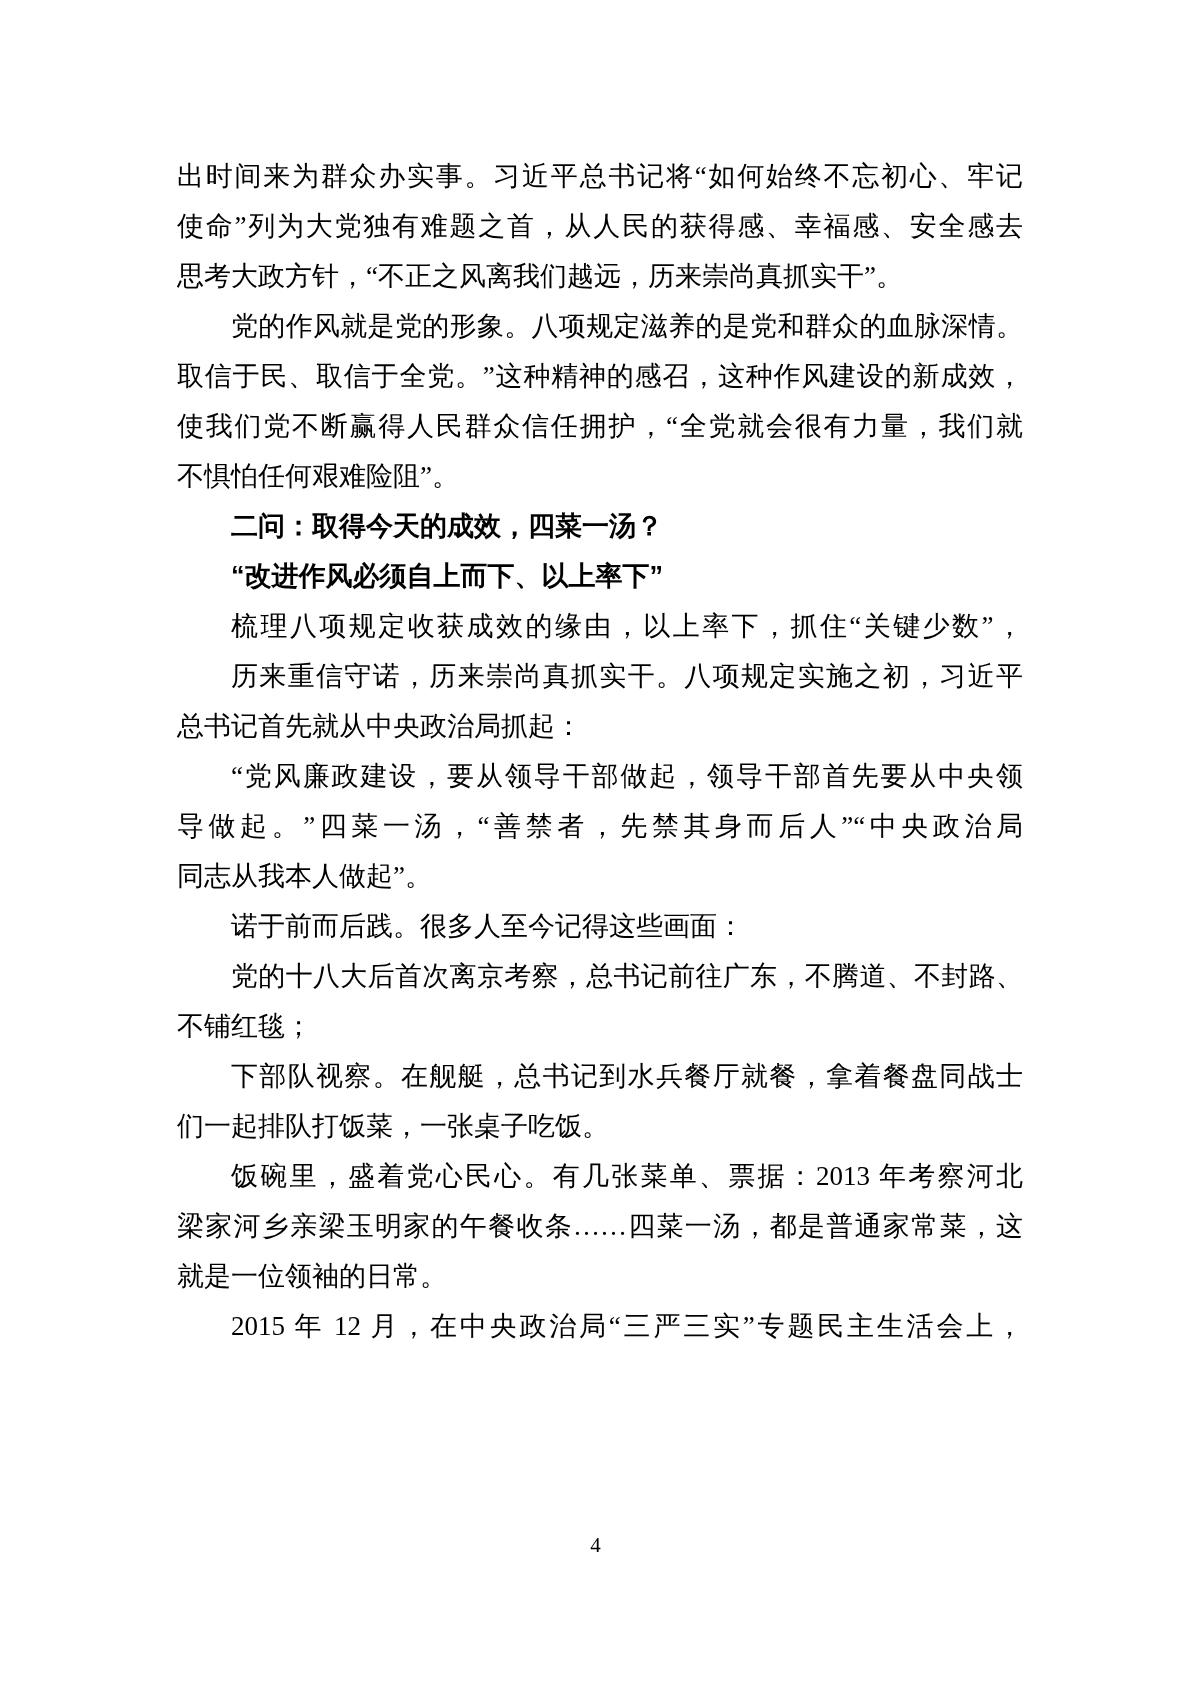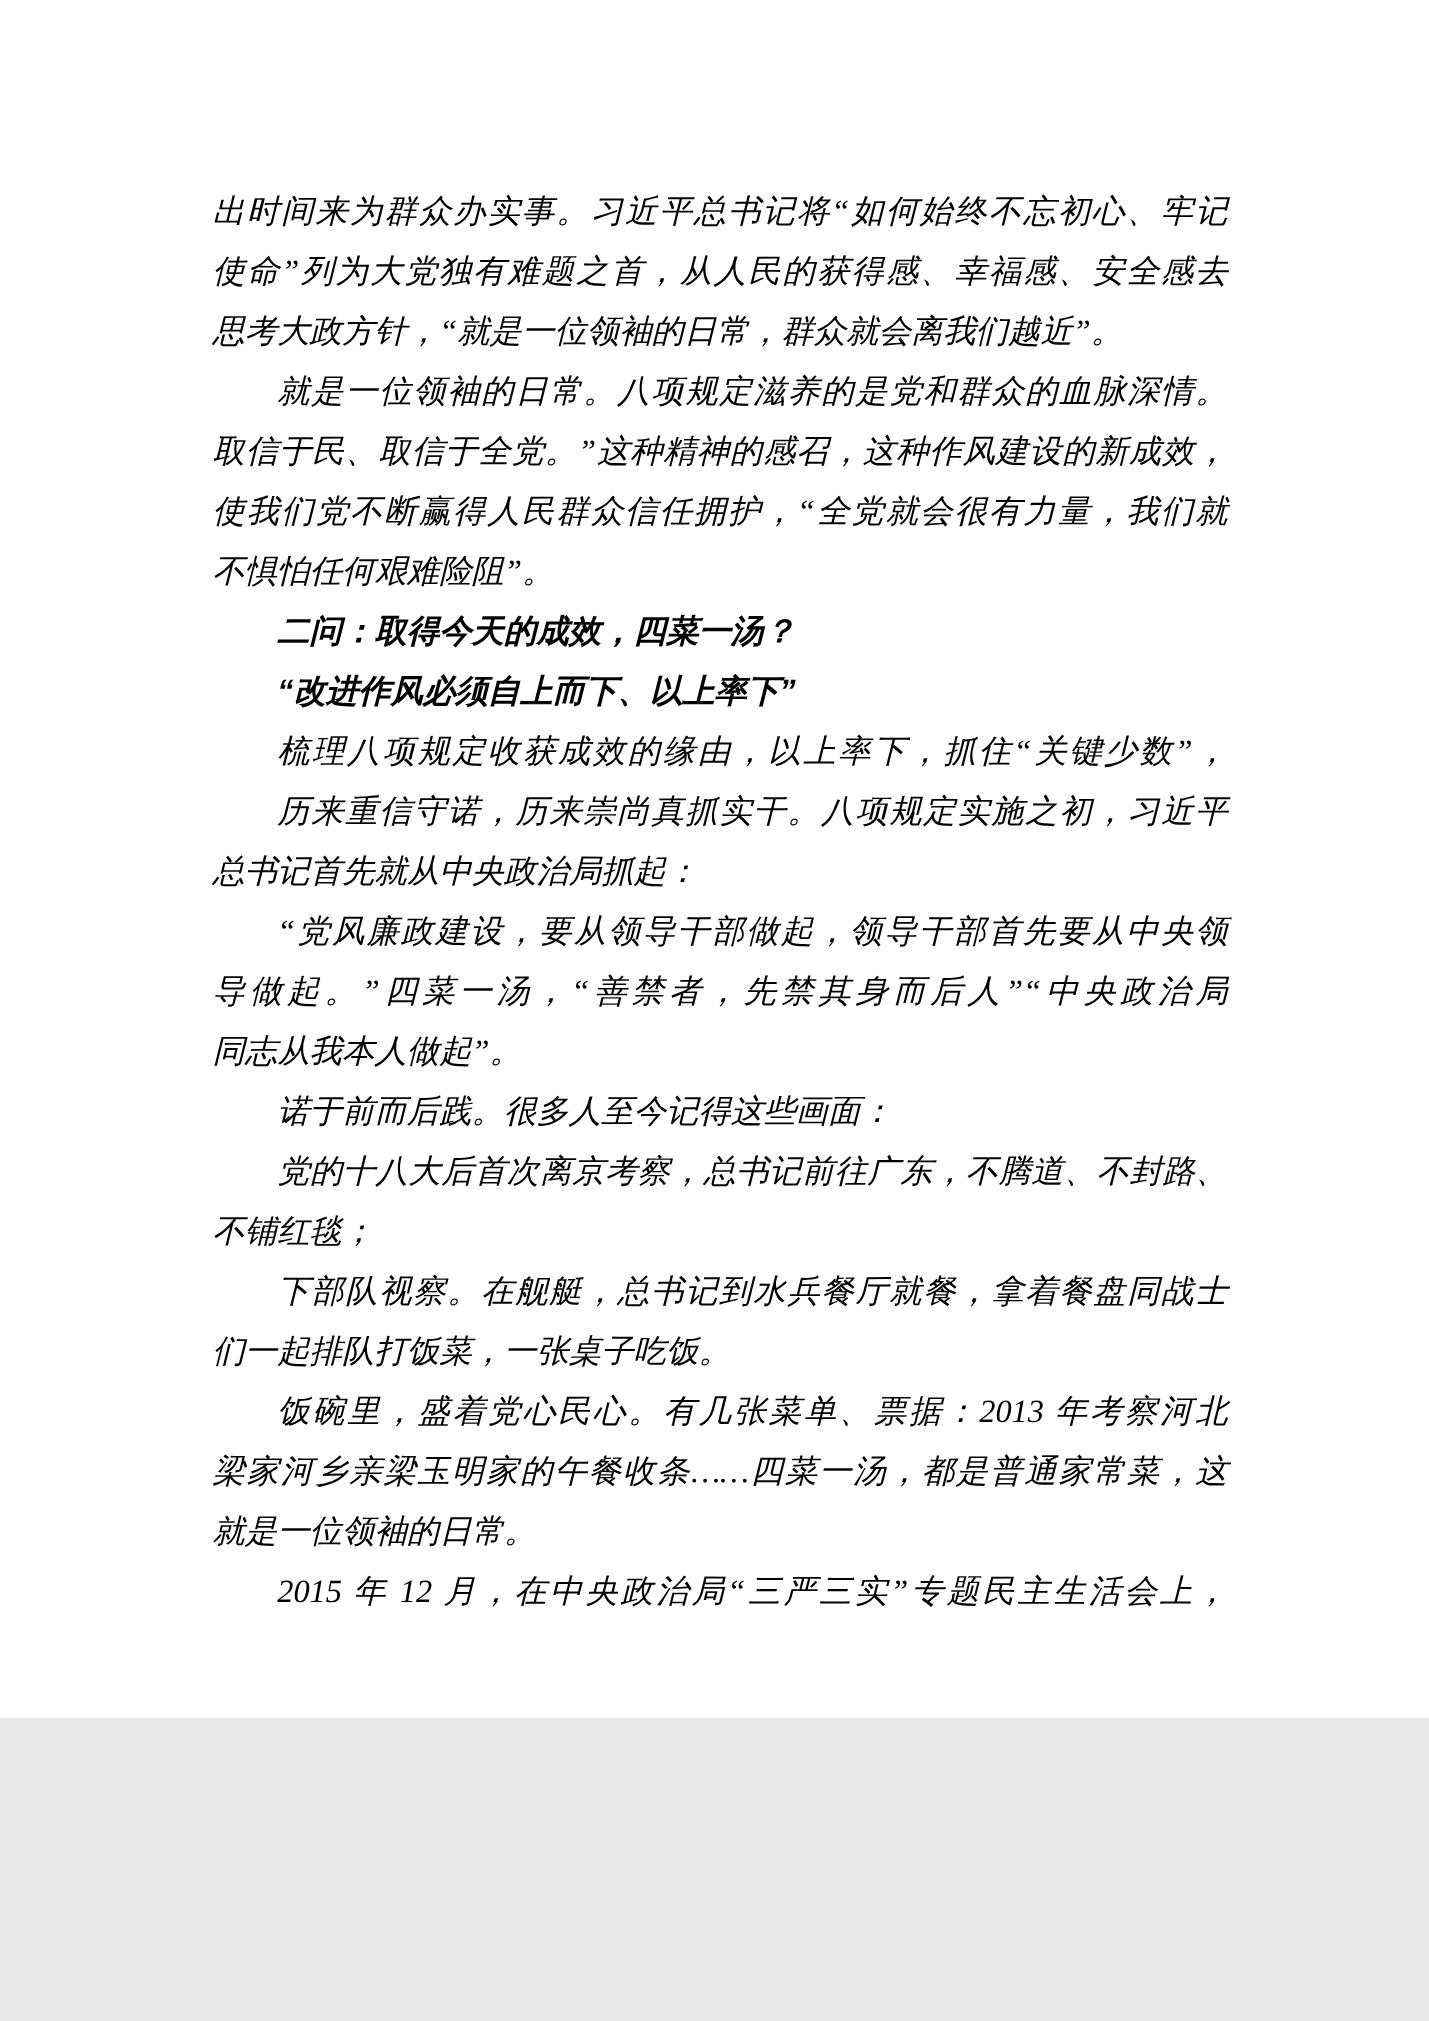--- a/index.html
+++ b/index.html
@@ -3,26 +3,25 @@
 <meta charset="utf-8">
 <style>
   html, body {
     margin: 0;
     padding: 0;
     background: #e8e8e8;
   }
   .page {
     position: relative;
     width: 1191px;
-    height: 1432px;
+    height: 1684px;
     background: #ffffff;
     font-family: "Liberation Serif", "DejaVu Serif", serif;
     color: #000000;
     overflow: hidden;
-    font-style: italic;
   }
   .text-block {
     position: absolute;
     left: 177px;
     top: 151px;
     width: 846px;
   }
   .line {
     font-size: 27px;
     height: 50px;
@@ -55,22 +54,22 @@
     color: #000000;
   }
 </style>
 </head>
 <body>
 
 <div class="page">
   <div class="text-block">
       <div class="line fill">出时间来为群众办实事。习近平总书记将“如何始终不忘初心、牢记</div>
       <div class="line fill">使命”列为大党独有难题之首，从人民的获得感、幸福感、安全感去</div>
-      <div class="line">思考大政方针，“就是一位领袖的日常，群众就会离我们越近”。</div>
-      <div class="line indent fill">就是一位领袖的日常。八项规定滋养的是党和群众的血脉深情。</div>
+      <div class="line">思考大政方针，“不正之风离我们越远，历来崇尚真抓实干”。</div>
+      <div class="line indent fill">党的作风就是党的形象。八项规定滋养的是党和群众的血脉深情。</div>
       <div class="line fill">取信于民、取信于全党。”这种精神的感召，这种作风建设的新成效，</div>
       <div class="line fill">使我们党不断赢得人民群众信任拥护，“全党就会很有力量，我们就</div>
       <div class="line">不惧怕任何艰难险阻”。</div>
       <div class="line indent bold">二问：取得今天的成效，四菜一汤？</div>
       <div class="line indent bold">“改进作风必须自上而下、以上率下”</div>
       <div class="line indent fill">梳理八项规定收获成效的缘由，以上率下，抓住“关键少数”，</div>
       <div class="line indent fill">历来重信守诺，历来崇尚真抓实干。八项规定实施之初，习近平</div>
       <div class="line">总书记首先就从中央政治局抓起：</div>
       <div class="line indent fill">“党风廉政建设，要从领导干部做起，领导干部首先要从中央领</div>
       <div class="line fill">导做起。”四菜一汤，“善禁者，先禁其身而后人”“中央政治局</div>

